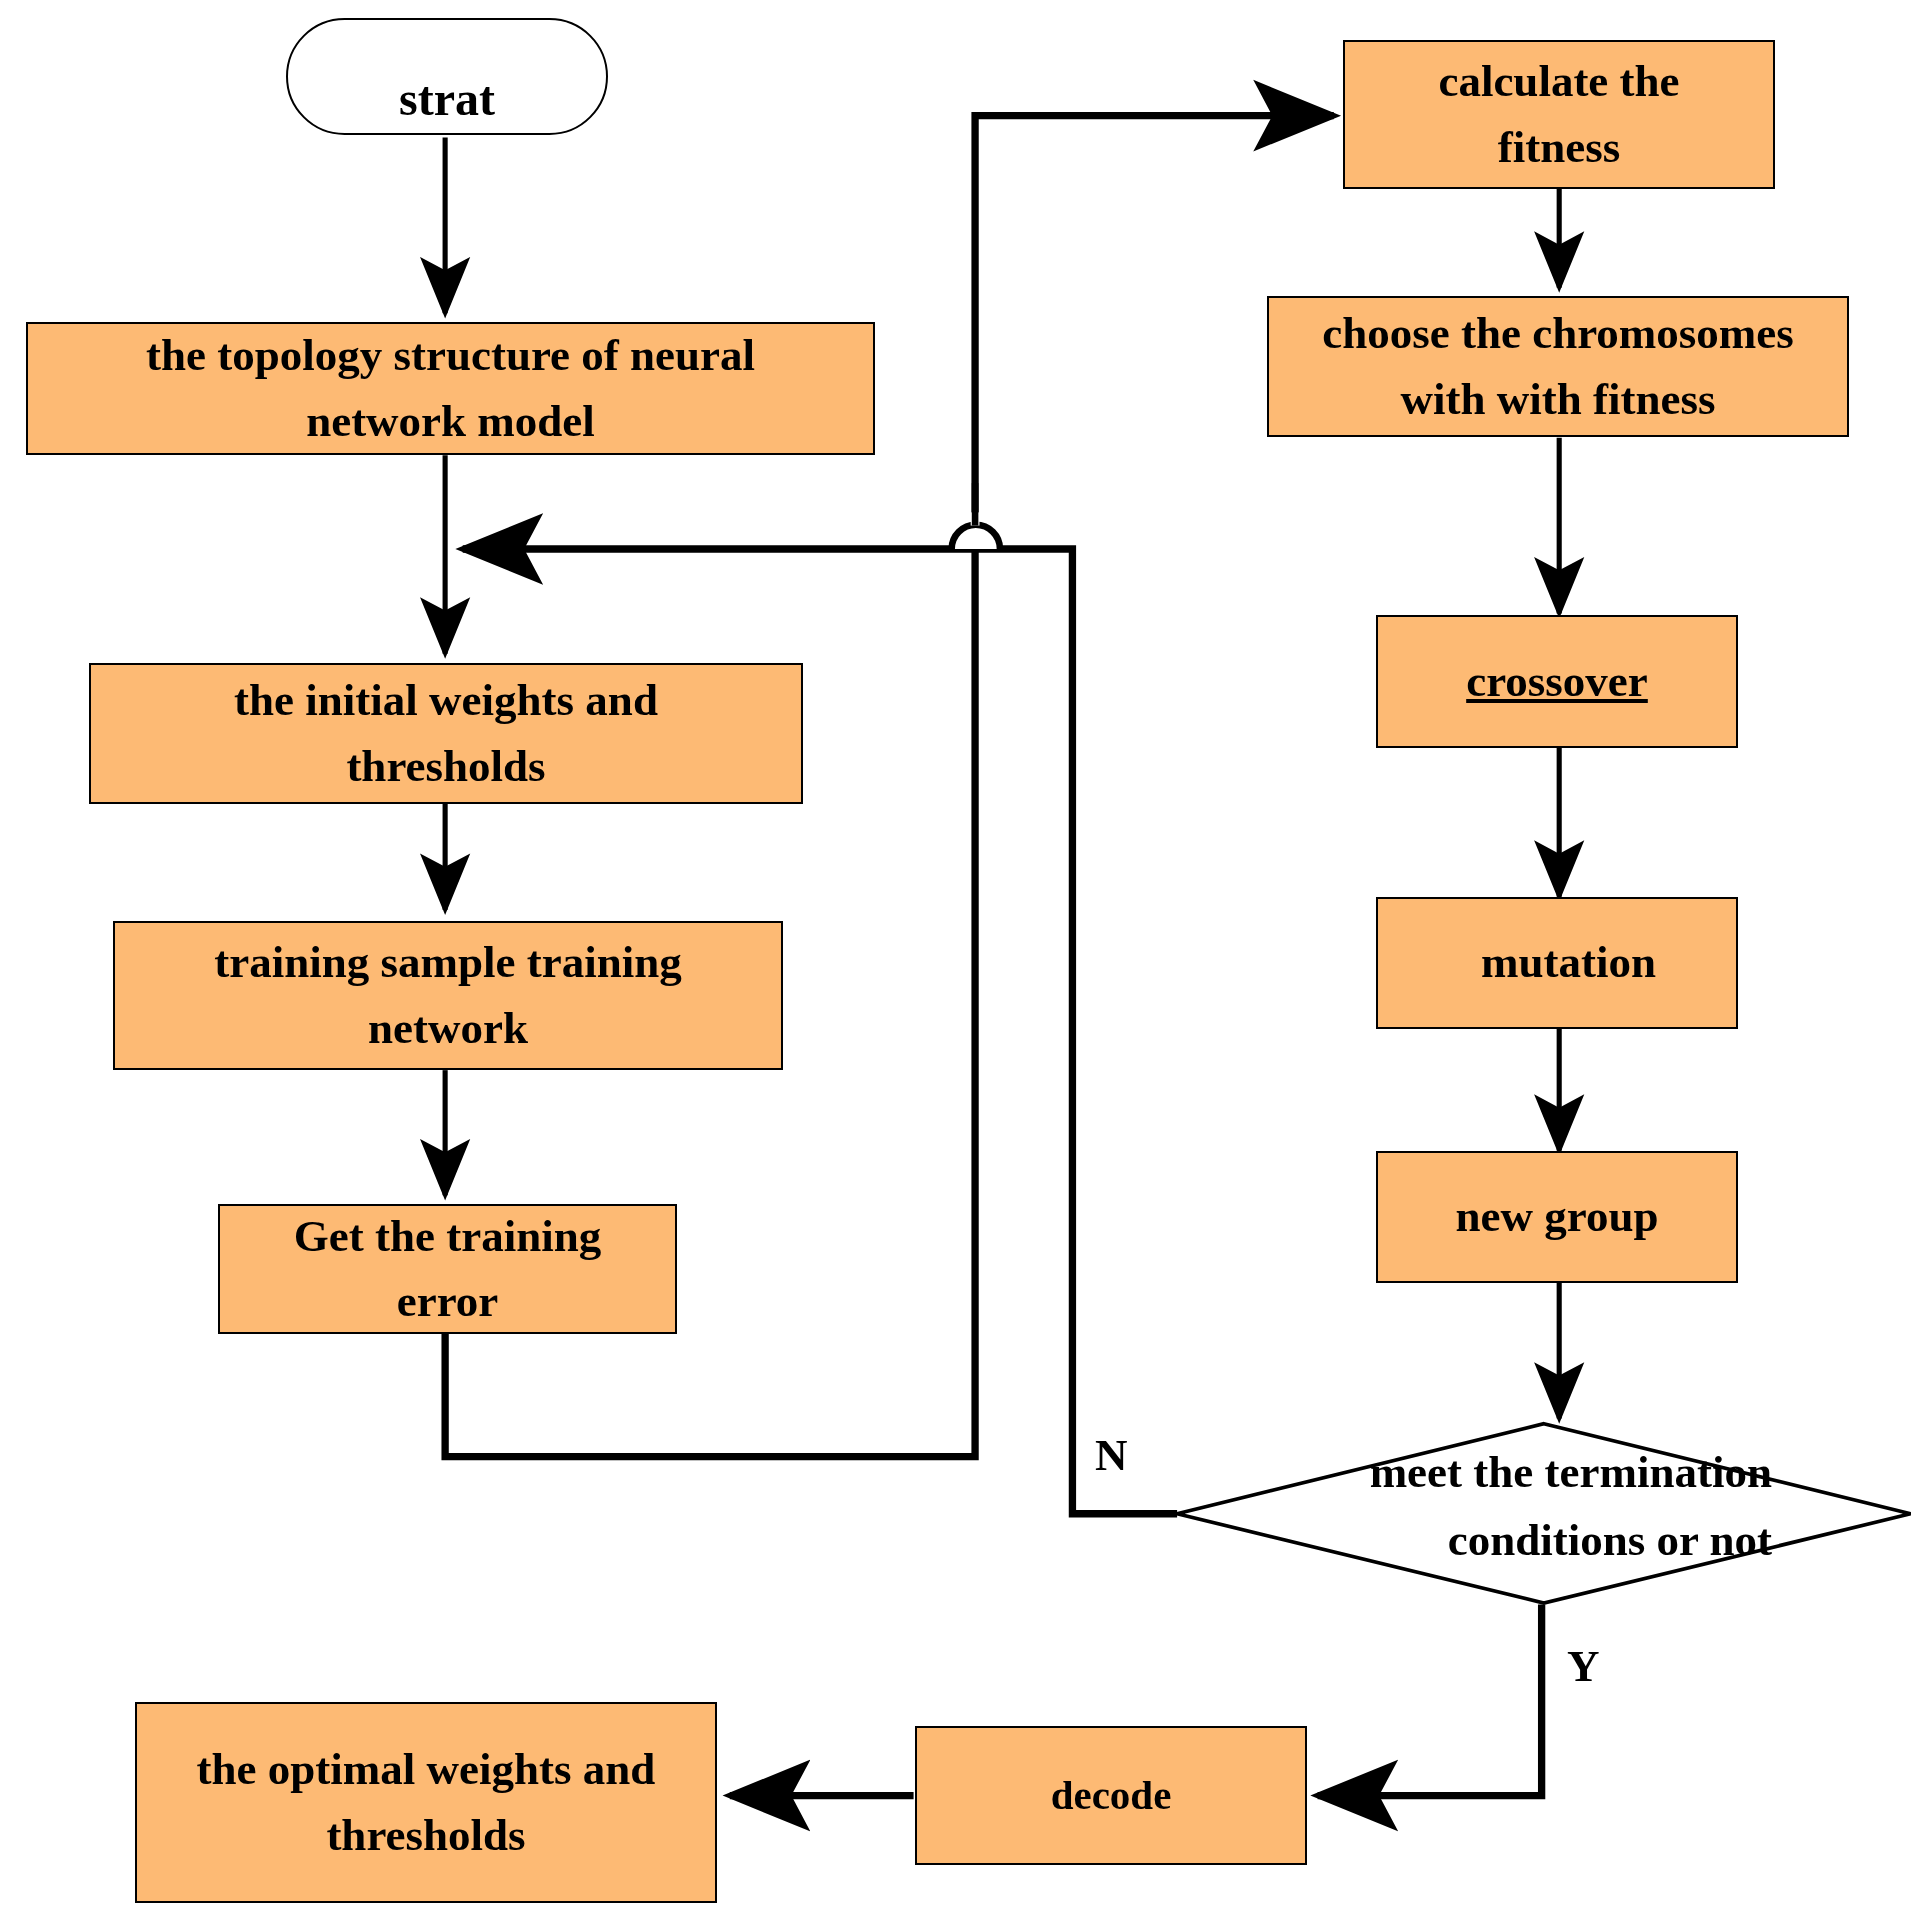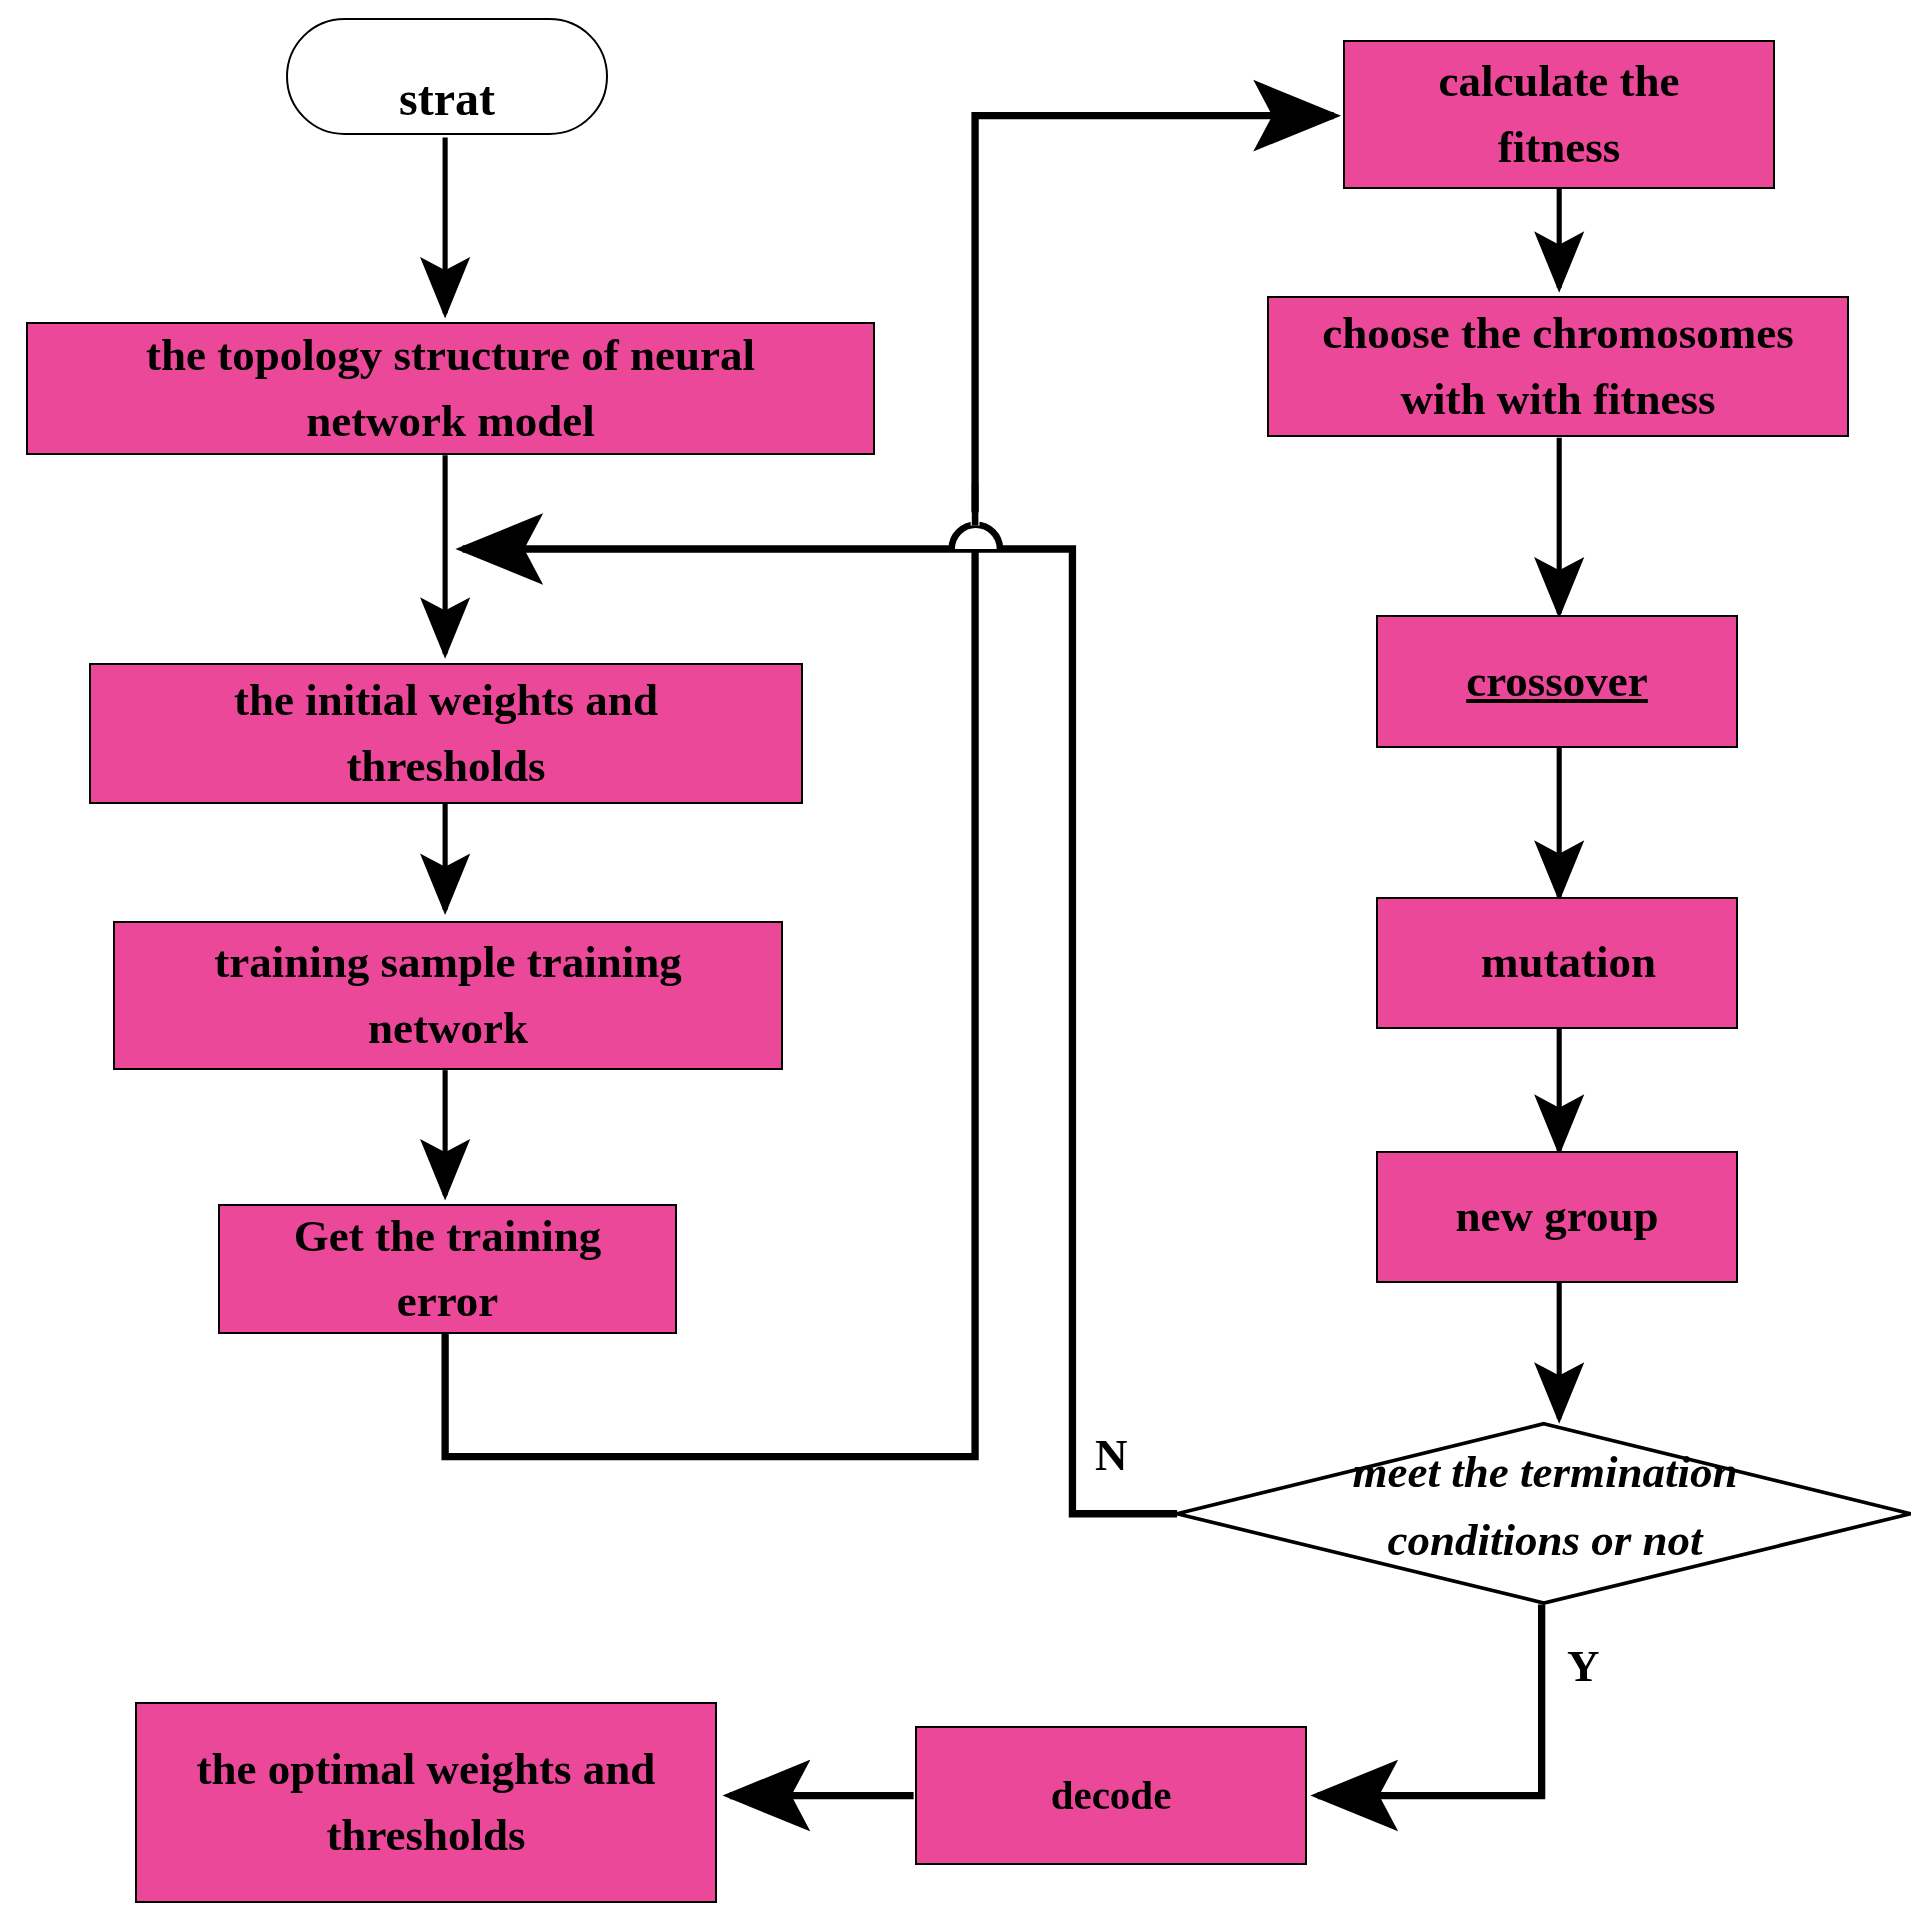--- a/index.html
+++ b/index.html
@@ -20,39 +20,38 @@
     text-align:center;
     color:#000000;
     font-weight:bold;
     font-family:"Liberation Serif", serif;
     line-height:1.45;
     white-space:pre-line;
     z-index:3;
   }
   .proc{
     border:2.2px solid #000000;
-    background:#ec4899;
+    background:#fdba74;
   }
   .terminator{
     border:2.2px solid #000000;
     background:#ffffff;
     border-radius:81px;
   }
   .decision-text{
     position:absolute;
     z-index:4;
     color:#000000;
     font-weight:bold;
     font-family:"Liberation Serif", serif;
-    text-align:center;
+    text-align:right;
     line-height:1.5;
     white-space:pre-line;
     background:transparent;
     pointer-events:none;
-    font-style:italic;
   }
   .edge-label{
     position:absolute;
     z-index:5;
     color:#000000;
     font-weight:bold;
     font-family:"Liberation Serif", serif;
     font-size:45px;
   }
   .diamond-hit{

